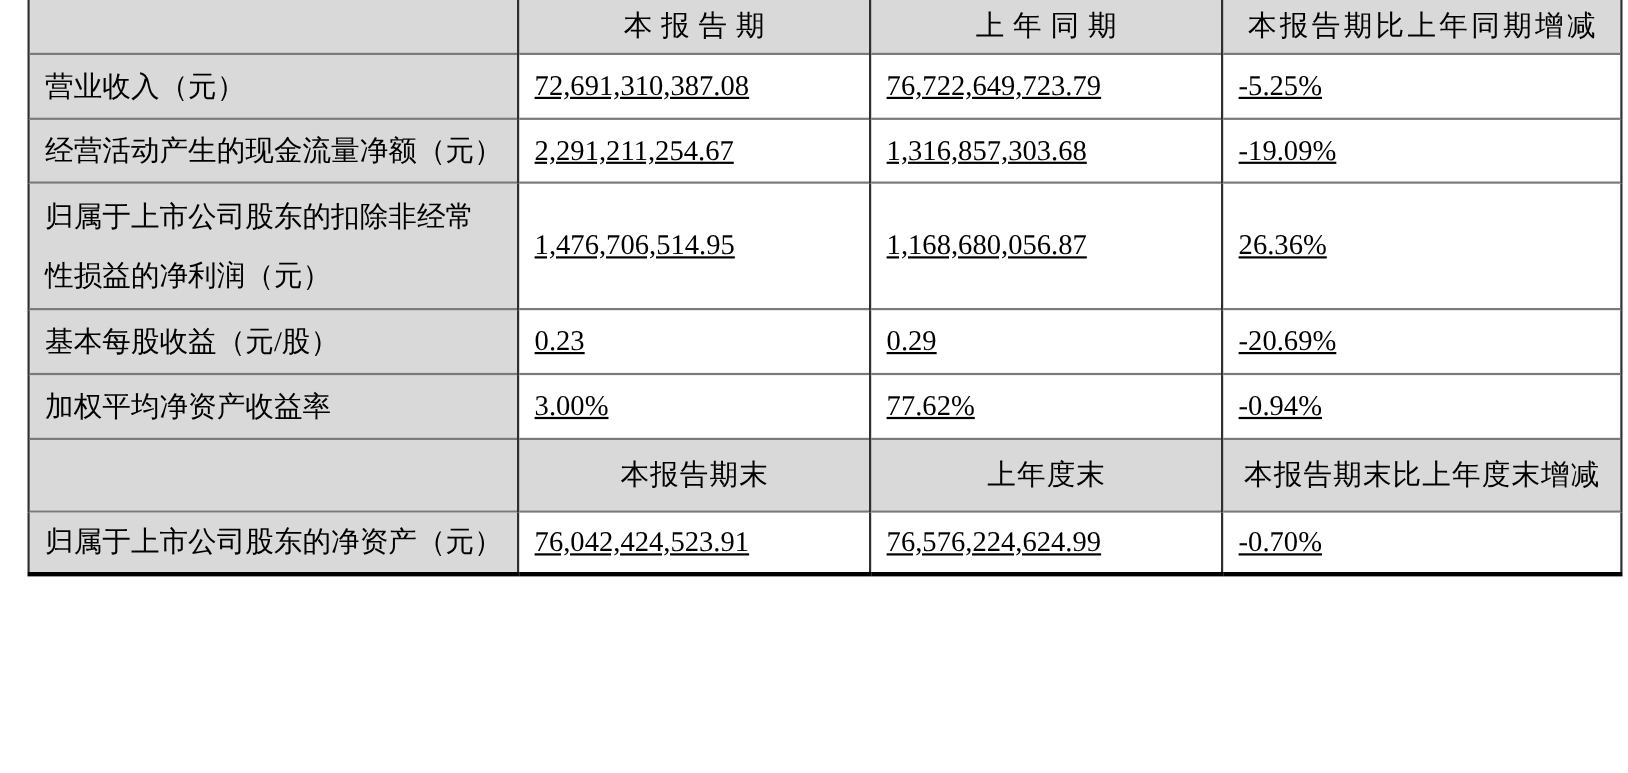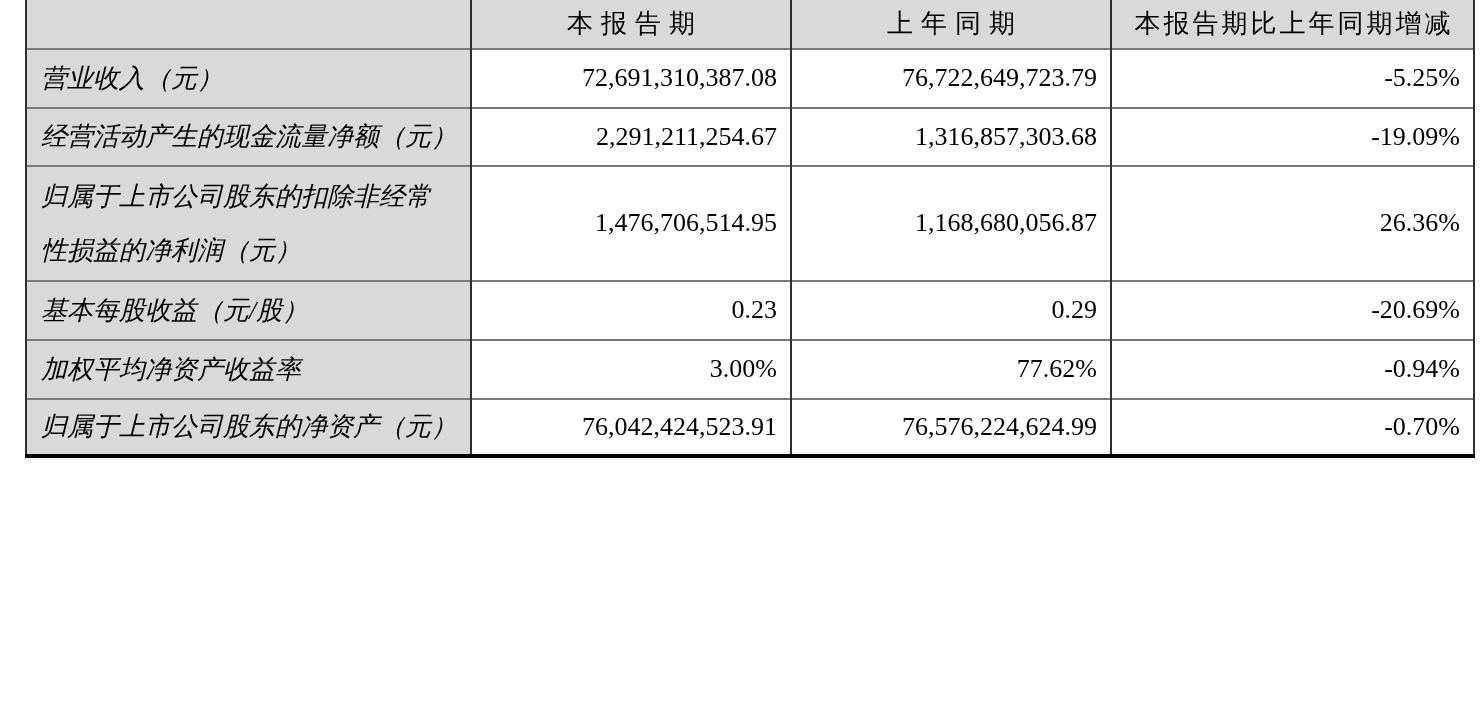--- a/index.html
+++ b/index.html
@@ -41,26 +41,25 @@
   tr.first td { border-top: none; }
   tr.last td { border-bottom: 4px solid #000000; margin-left: 24px; }
 
   td.shaded { background: #d9d9d9; }
 
   td.label {
     text-align: left;
     padding: 0 10px 0 14px;
     line-height: 54px;
     white-space: pre-line;
-    font-style: italic;
   }
   td.num {
-    text-align: right;
     padding: 0 13px 0 14px;
     line-height: 1.1;
+    text-decoration: underline;
   }
   td.hdr {
     text-align: center;
     padding: 0 4px;
     line-height: 1.2;
   }
   .ls8 { letter-spacing: 8px; text-indent: 8px; }
   .ls3 { letter-spacing: 3px; text-indent: 3px; }
   .ls1 { letter-spacing: 1px; text-indent: 1px; }
 
@@ -123,20 +122,26 @@
       </tr>
 
 
       <tr class="h-59">
         <td class="label shaded">加权平均净资产收益率</td>
         <td class="num">3.00%</td>
         <td class="num">77.62%</td>
         <td class="num">-0.94%</td>
       </tr>
 
+      <tr class="h-hdr2">
+        <td class="label shaded"></td>
+        <td class="hdr shaded ls1">本报告期末</td>
+        <td class="hdr shaded ls1">上年度末</td>
+        <td class="hdr shaded ls1">本报告期末比上年度末增减</td>
+      </tr>
 
 
       <tr class="last h-54">
         <td class="label shaded">归属于上市公司股东的净资产（元）</td>
         <td class="num">76,042,424,523.91</td>
         <td class="num">76,576,224,624.99</td>
         <td class="num">-0.70%</td>
       </tr>
     </tbody>
   </table>

